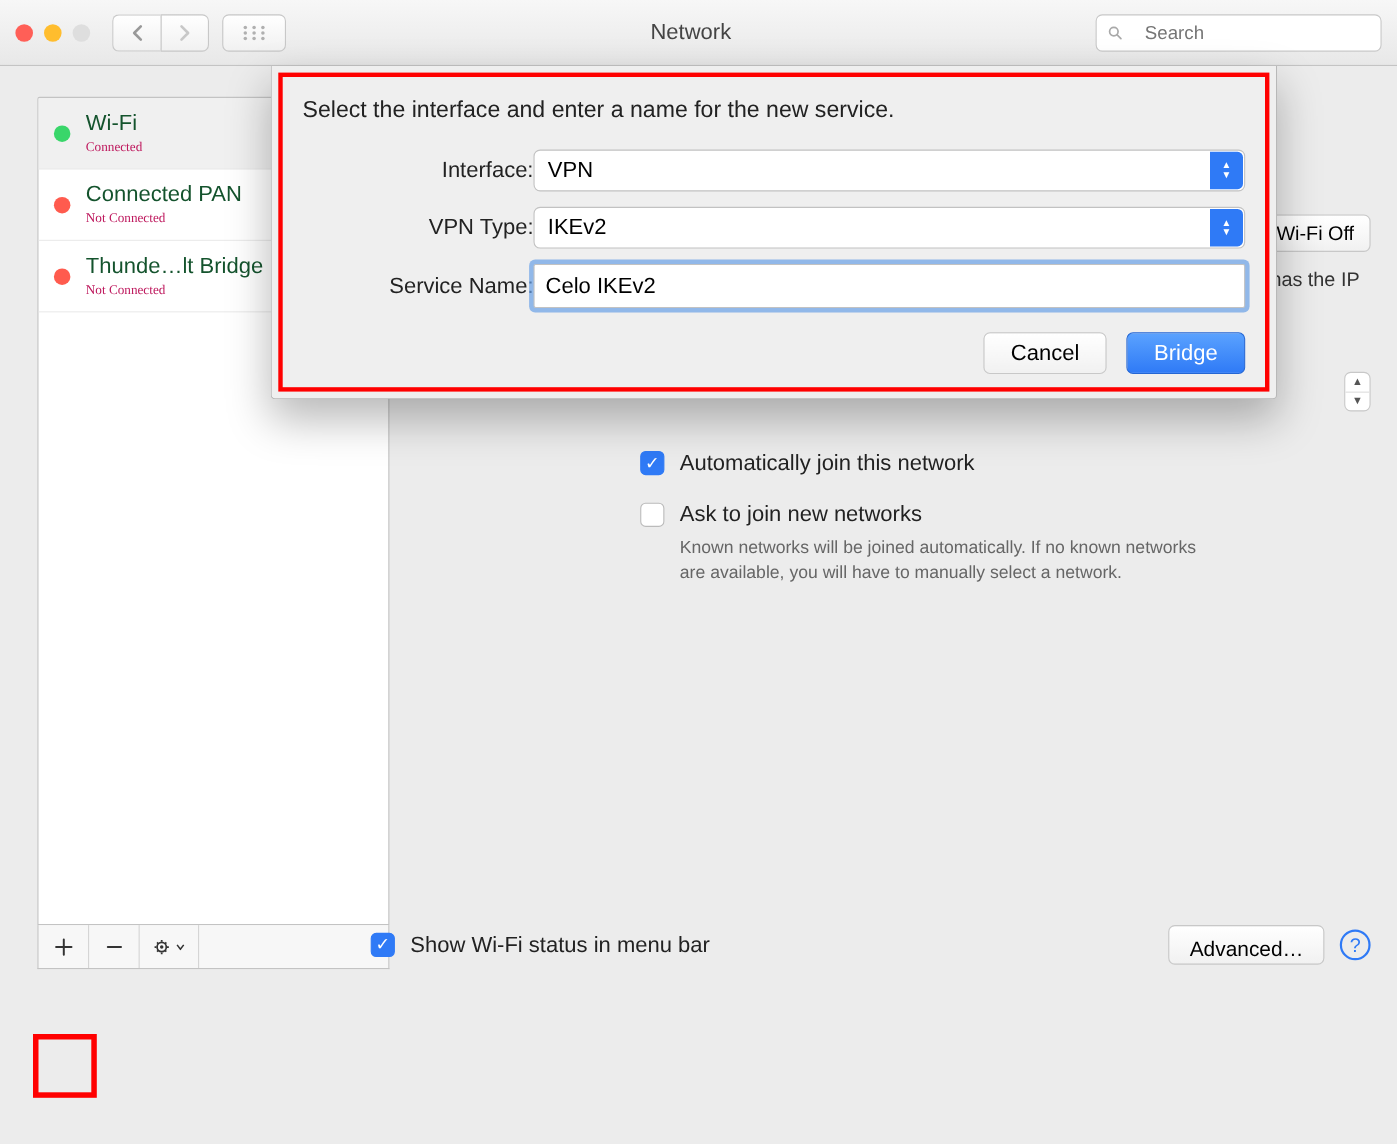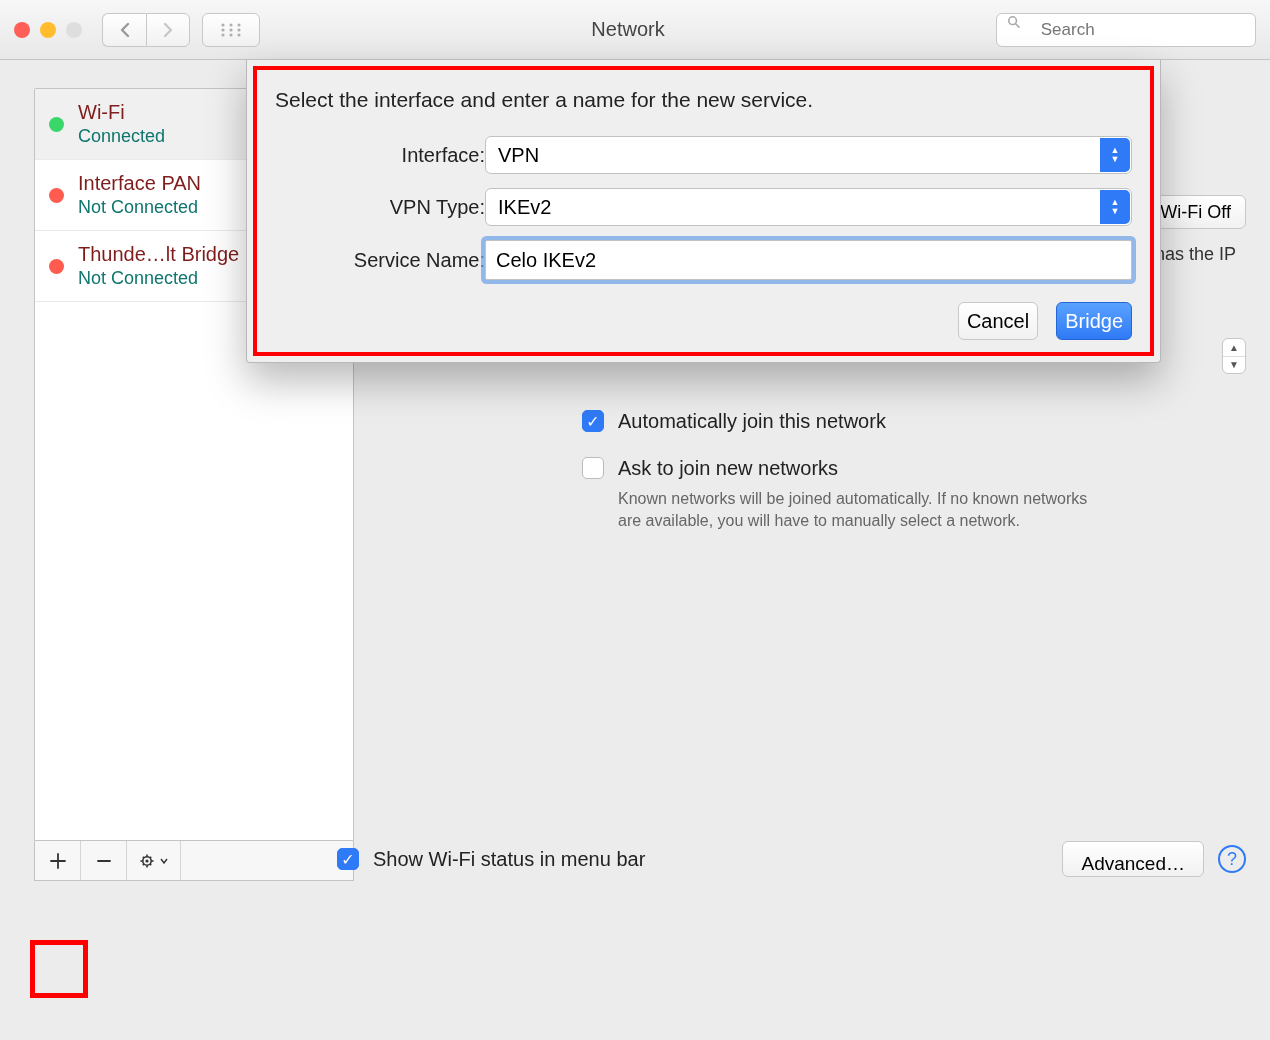--- a/index.html
+++ b/index.html
@@ -32,39 +32,39 @@
 .apps-btn {
   width: 58px; height: 34px; border-radius: 6px;
   background: linear-gradient(#ffffff,#f1f1f1);
   border: 1px solid #c8c8c8; display:flex; align-items:center; justify-content:center;
   color:#b0b0b0;
 }
 .toolbar-title { flex: 1; text-align: center; font-size: 20px; color: #444; }
 .search-box {
   width: 260px; height: 34px; border-radius: 6px;
   background: #ffffff; border: 1px solid #c8c8c8;
-  display: flex; padding: 0 10px; gap: 20px; color: #a9a9a9;
+  display: flex; align-items: center; padding: 0 10px; gap: 20px; color: #a9a9a9;
 }
 .search-box input { border: none; outline: none; background: transparent; font-size: 17px; color: #444; width: 100%; }
 
 
 .main { display: flex; padding: 28px 0 0 34px; position: relative; }
 .sidebar-wrap { width: 320px; }
 .sidebar {
   background: #ffffff; border: 1px solid #c3c3c3; border-radius: 2px 2px 0 0;
   height: 753px; overflow: hidden;
 }
 .sb-item { display: flex; align-items: center; gap: 14px; padding: 12px 14px; border-bottom: 1px solid #eaeaea; }
 .sb-item.selected { background: #f0f0f0; }
 .dot { width: 15px; height: 15px; border-radius: 50%; flex-shrink: 0; }
 .dot.green { background: #39d66a; }
 .dot.red { background: #ff5b4e; }
 .sb-text { display: flex; flex-direction: column; }
-.sb-name { font-size: 20px; color:#7f1d1d; }
-.sb-status { font-size: 18px; color: #0f766e; margin-top: 2px; }
+.sb-name { font-size: 20px; color:#14532d; }
+.sb-status { font-size: 12px; color: #be185d; margin-top: 2px; font-family: Liberation Serif, serif; }
 .sb-toolbar {
   display: flex; border: 1px solid #c3c3c3; border-top: none; background: #f7f7f7;
   height: 40px;
 }
 .sb-tool {
   width: 46px; height: 39px; display:flex; align-items:center; justify-content:center;
   border-right: 1px solid #d5d5d5; font-size: 22px; color: #444;
 }
 .sb-tool.gear { font-size: 18px; width: 54px; }
 .sb-tool-spacer { flex: 1; }
@@ -126,21 +126,21 @@
 }
 .sel-arrows span { font-size: 9px; line-height: 9px; }
 .txt {
   width: 100%; height: 40px; border: 1px solid #c2c2c2; background:#fff;
   border-radius: 2px; padding: 0 10px; font-size: 20px;
   box-shadow: 0 0 0 4px rgba(106,161,231,0.7);
   outline: none;
 }
 .sheet-btns { display:flex; justify-content:flex-end; gap: 18px; margin-top: 22px; }
 .btn {
-  height: 38px; padding: 0 8px; border-radius: 6px; font-size: 20px;
+  height: 38px; padding: 0 24px; border-radius: 6px; font-size: 20px;
   background: linear-gradient(#ffffff,#f1f1f1);
   border: 1px solid #c8c8c8;
 }
 .btn.primary {
   background: linear-gradient(#5aa2ff,#2f7af6);
   border-color: #2466d4; color: #ffffff;
 }
 
 
 .plus-annot {
@@ -203,21 +203,21 @@
       <div class="sb-item selected">
         <span class="dot green"></span>
         <div class="sb-text">
           <span class="sb-name">Wi-Fi</span>
           <span class="sb-status">Connected</span>
         </div>
       </div>
       <div class="sb-item">
         <span class="dot red"></span>
         <div class="sb-text">
-          <span class="sb-name">Interface PAN</span>
+          <span class="sb-name">Connected PAN</span>
           <span class="sb-status">Not Connected</span>
         </div>
       </div>
       <div class="sb-item">
         <span class="dot red"></span>
         <div class="sb-text">
           <span class="sb-name">Thunde…lt Bridge</span>
           <span class="sb-status">Not Connected</span>
         </div>
       </div>

